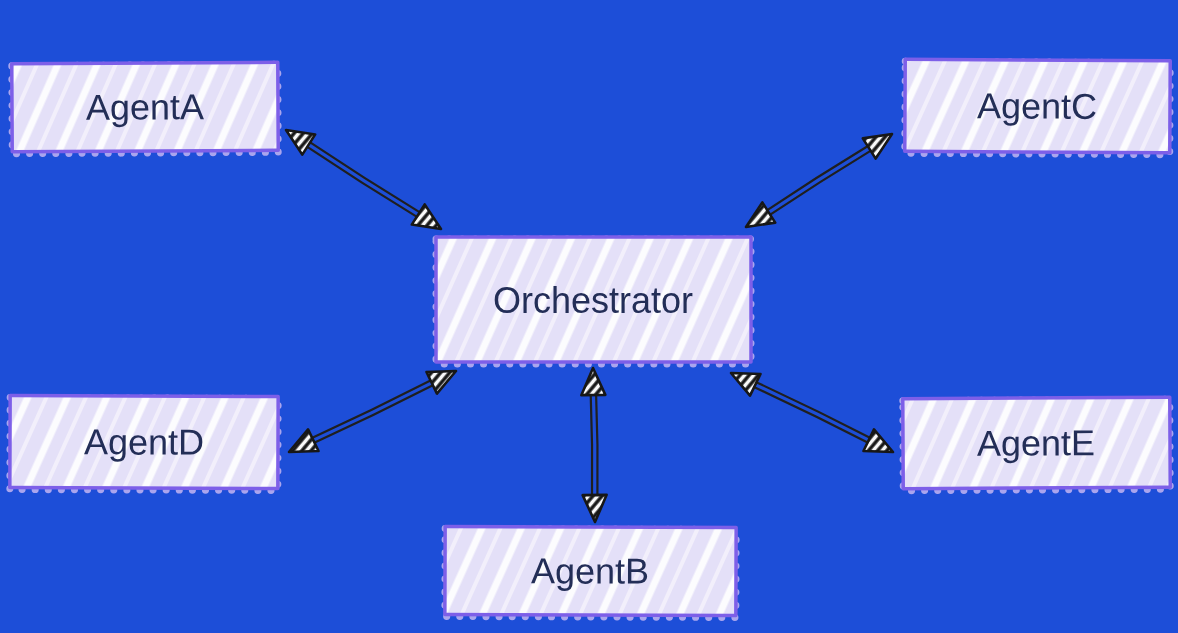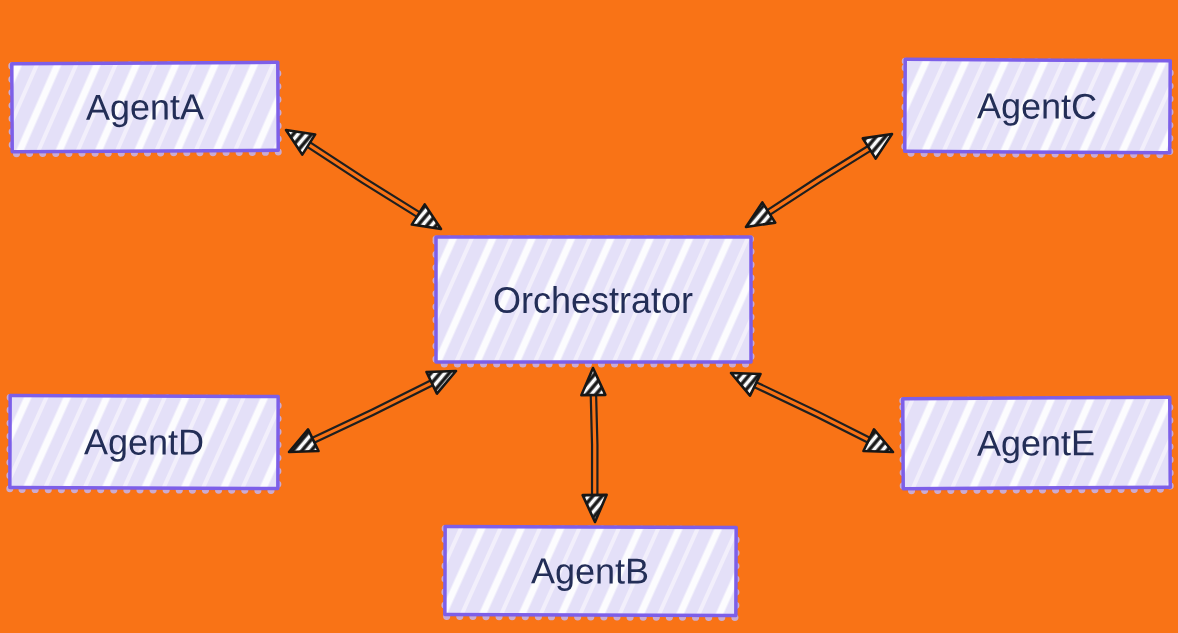--- a/index.html
+++ b/index.html
@@ -5,21 +5,21 @@
   html, body {
     margin: 0;
     padding: 0;
     background: #ffffff;
     font-family: "Liberation Sans", sans-serif;
   }
   .stage {
     position: relative;
     width: 1178px;
     height: 633px;
-    background: #f97316;
+    background: #1d4ed8;
     overflow: hidden;
   }
   svg { display: block; }
   .node-label {
     font-family: "Liberation Sans", "DejaVu Sans", sans-serif;
     font-size: 36px;
     fill: #232e57;
   }
   .node-box {
     fill: url(#boxHatch);

